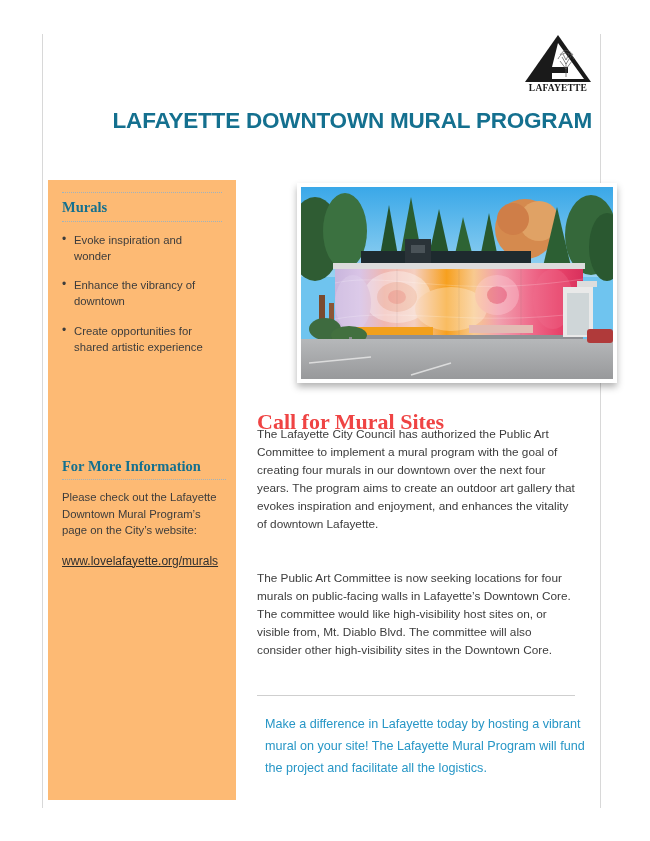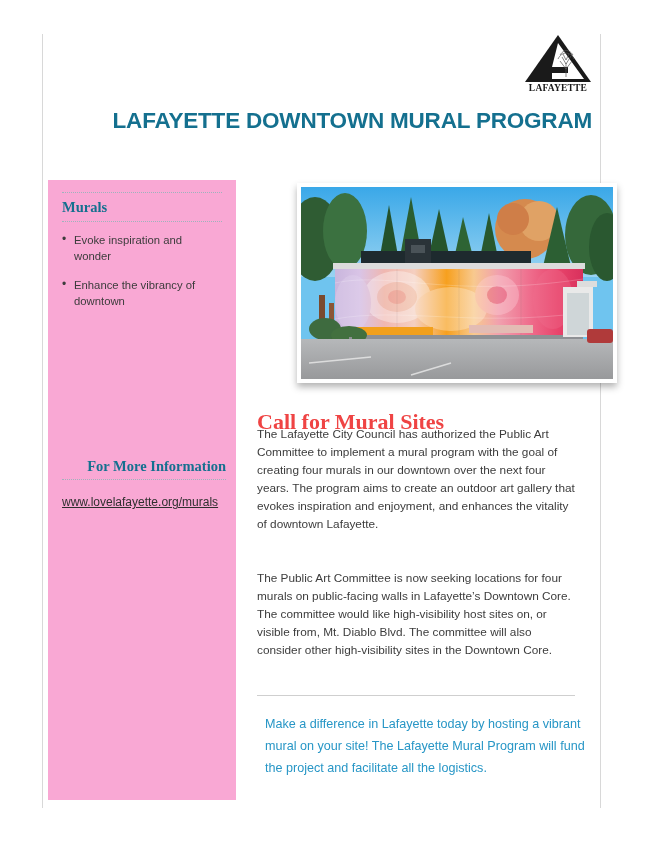--- a/index.html
+++ b/index.html
@@ -58,41 +58,40 @@
     text-align: right;
   }
 
   
   .sidebar {
     position: absolute;
     left: 48px;
     top: 180px;
     width: 188px;
     height: 620px;
-    background: #f9a8d4;
+    background: #fdba74;
     box-sizing: border-box;
     padding: 12px 14px 0 14px;
   }
   .dotted {
     border-top: 1.5px dotted #9fb3bd;
     height: 0;
     margin: 0;
   }
   .side-head {
     font-family: "Liberation Serif", serif;
     font-weight: bold;
     font-size: 14.5px;
     color: #14708f;
     margin: 6px 0 5px 0;
     line-height: 1.2;
   }
   .side-head.second {
     font-size: 14.5px;
     margin: 0 0 4px 0;
-    text-align: right;
   }
   ul.bullets {
     list-style: none;
     margin: 10px 0 0 0;
     padding: 0;
   }
   ul.bullets li {
     position: relative;
     padding-left: 12px;
     margin-bottom: 13px;
@@ -220,25 +219,27 @@
 
 <aside class="sidebar">
 
   <div class="dotted"></div>
   <h2 class="side-head">Murals</h2>
   <div class="dotted"></div>
 
   <ul class="bullets">
     <li>Evoke inspiration and wonder</li>
     <li>Enhance the vibrancy of downtown</li>
+    <li>Create opportunities for shared artistic experience</li>
   </ul>
 
   <div class="side-block" style="top:278px;">
     <h2 class="side-head second">For More Information</h2>
     <div class="dotted"></div>
+    <p class="side-text" style="margin-top:9px;">Please check out the Lafayette Downtown Mural Program’s page on the City’s website:</p>
     <a class="side-link" href="#">www.lovelafayette.org/murals</a>
   </div>
 
 
 </aside>
 
 <figure class="photo-frame">
   <div class="photo">
     <svg viewBox="0 0 312 192" preserveAspectRatio="none" xmlns="http://www.w3.org/2000/svg">
       <defs>

